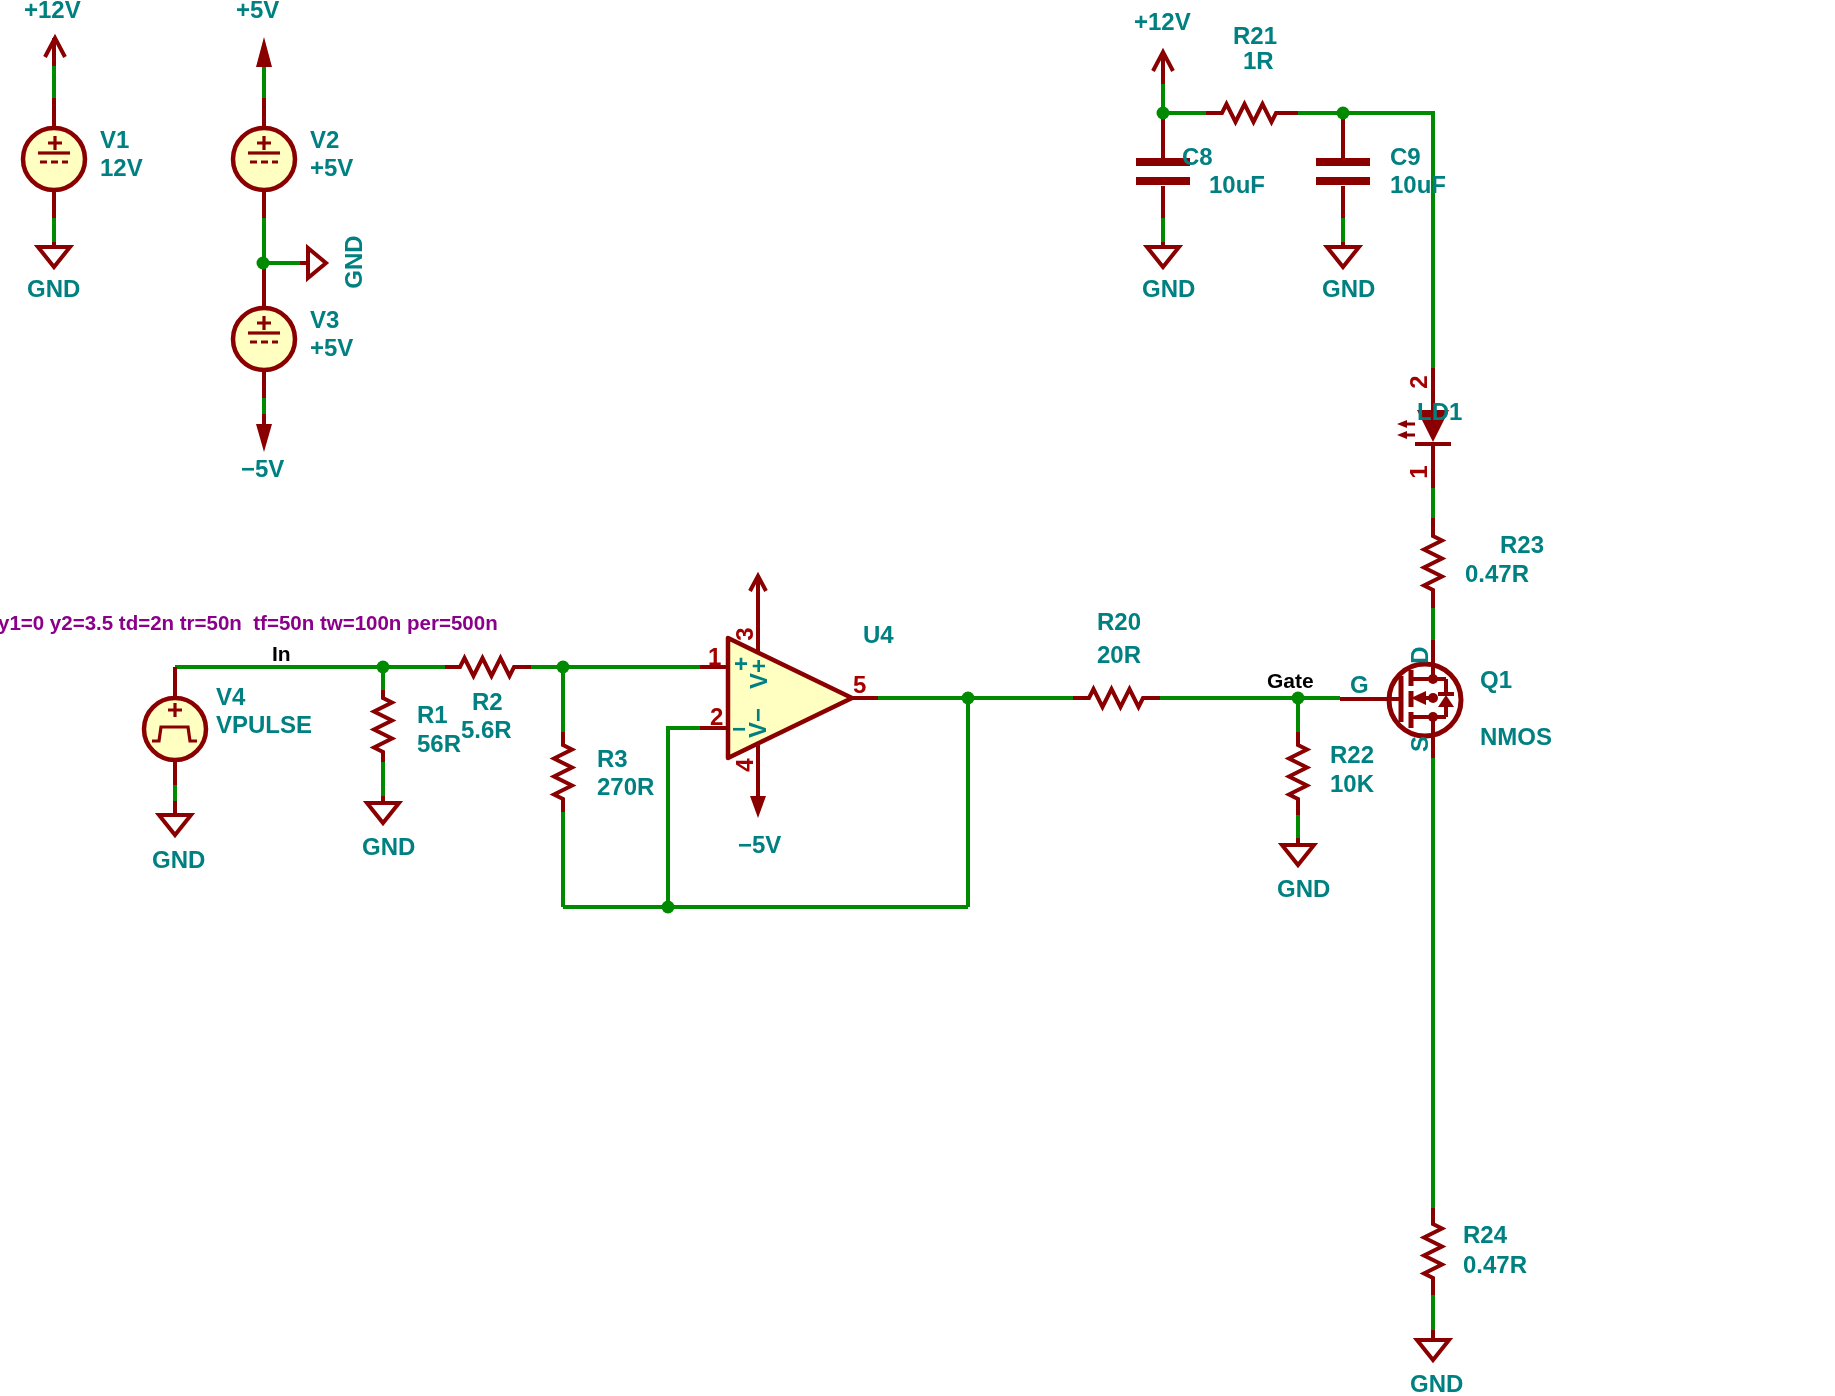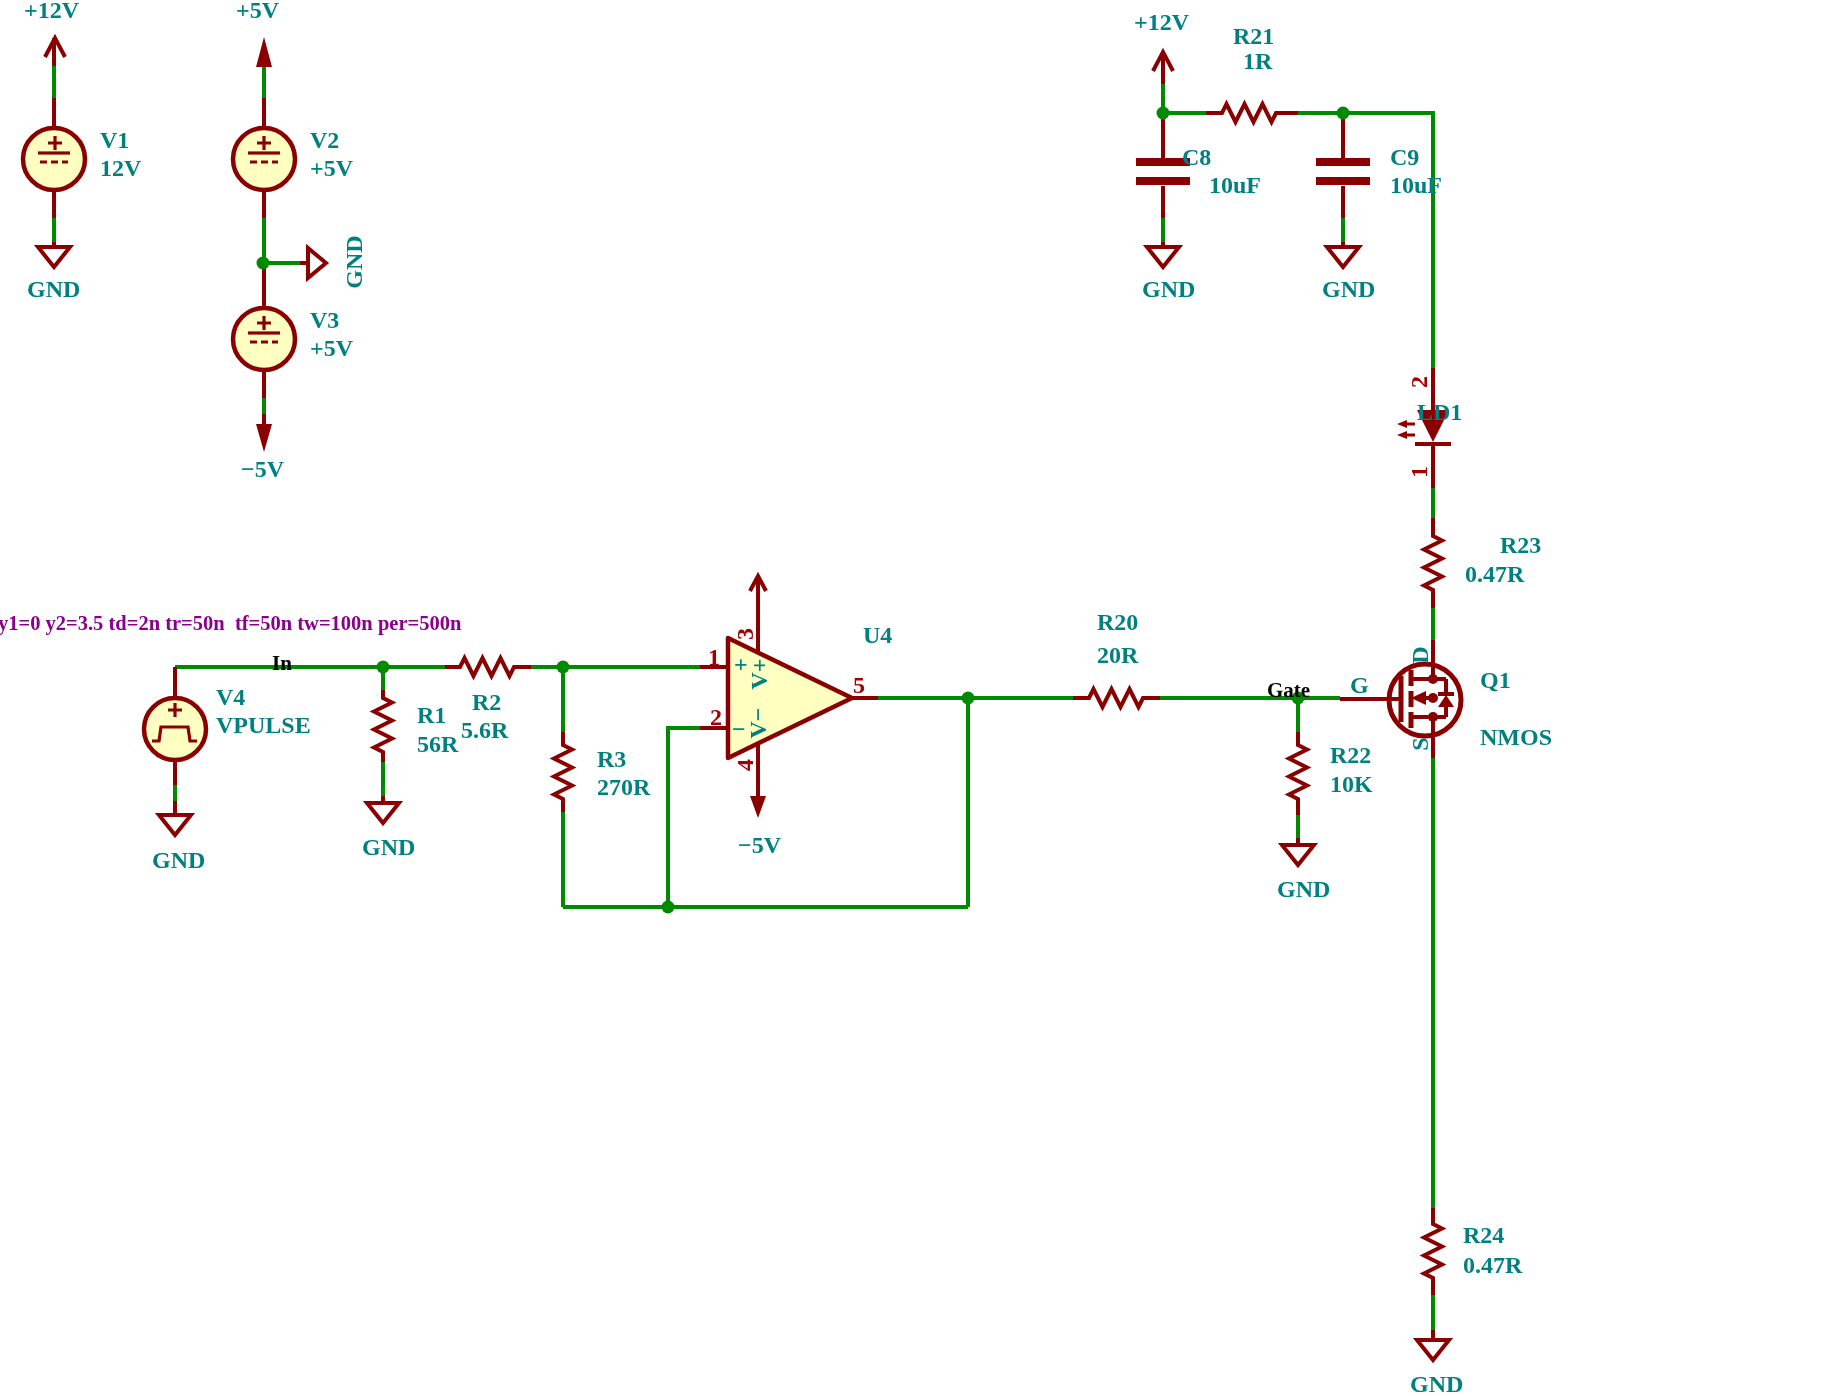--- a/index.html
+++ b/index.html
@@ -1,22 +1,22 @@
 <!DOCTYPE html>
 <html style="--c-wire: #008A00; --c-symbol: #8A0000; --c-fields: #008080; --c-pin_number: #A40000; --c-net_label: #000000; --c-spice_text: #8B008B; --c-body_fill: #FFFFC2; --c-background: #FFFFFF;"><head>
 <meta charset="utf-8">
 <style>
   html,body{margin:0;padding:0;background:#fff;}
   .canvas{position:relative;width:1835px;height:1396px;background:var(--c-background,#fff);
-          font-family:Liberation Serif, serif;overflow:hidden;}
+          font-family:Liberation Sans, sans-serif;overflow:hidden;}
   .canvas svg{position:absolute;left:0;top:0;}
   .L{position:absolute;white-space:pre;line-height:1;font-weight:bold;}
   .teal{color:var(--c-fields,#008080);font-size:24px;}
   .pin{color:var(--c-pin_number,#A40000);font-size:24px;}
-  .net{color:var(--c-net_label,#000);font-size:21px;margin-top:10px;}
+  .net{color:var(--c-net_label,#000);font-size:21px;}
   .spice{color:var(--c-spice_text,#8B008B);font-size:20.5px;}
   .rot{transform:rotate(-90deg);transform-origin:center;text-align:center;display:inline-block;}
   
   .w{stroke:var(--c-wire,#008A00);stroke-width:4;fill:none;}
   .s{stroke:var(--c-symbol,#8A0000);stroke-width:4;fill:none;}
   .s5{stroke:var(--c-symbol,#8A0000);stroke-width:5;fill:none;}
   .s3{stroke:var(--c-symbol,#8A0000);stroke-width:3.2;fill:none;}
   .sf{fill:var(--c-symbol,#8A0000);stroke:none;}
   .bf{fill:var(--c-body_fill,#FFFFC2);stroke:var(--c-symbol,#8A0000);stroke-width:4.5;}
   .jd{fill:var(--c-wire,#008A00);stroke:none;}

